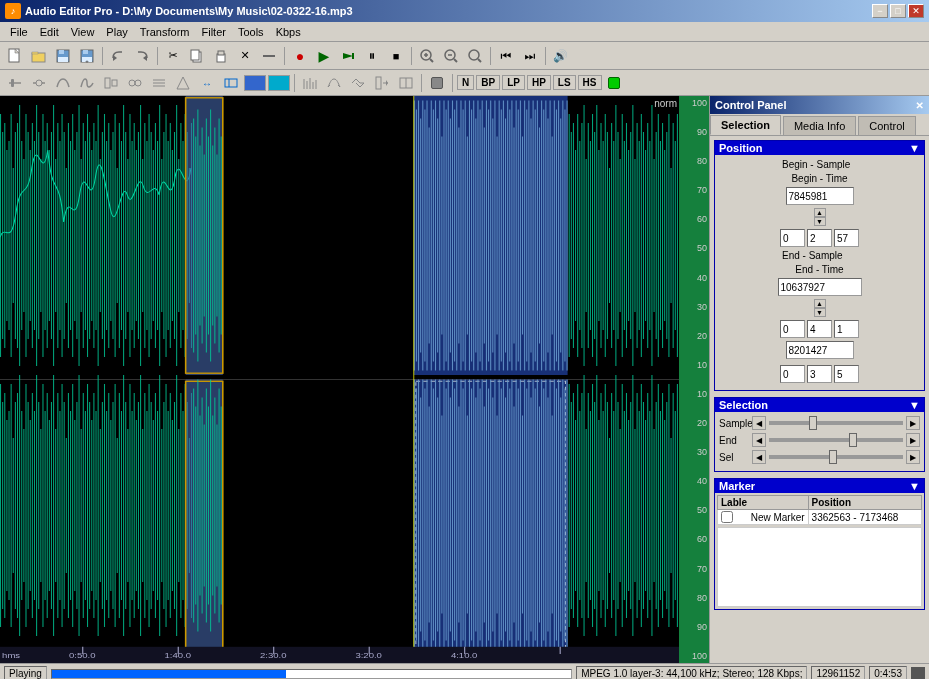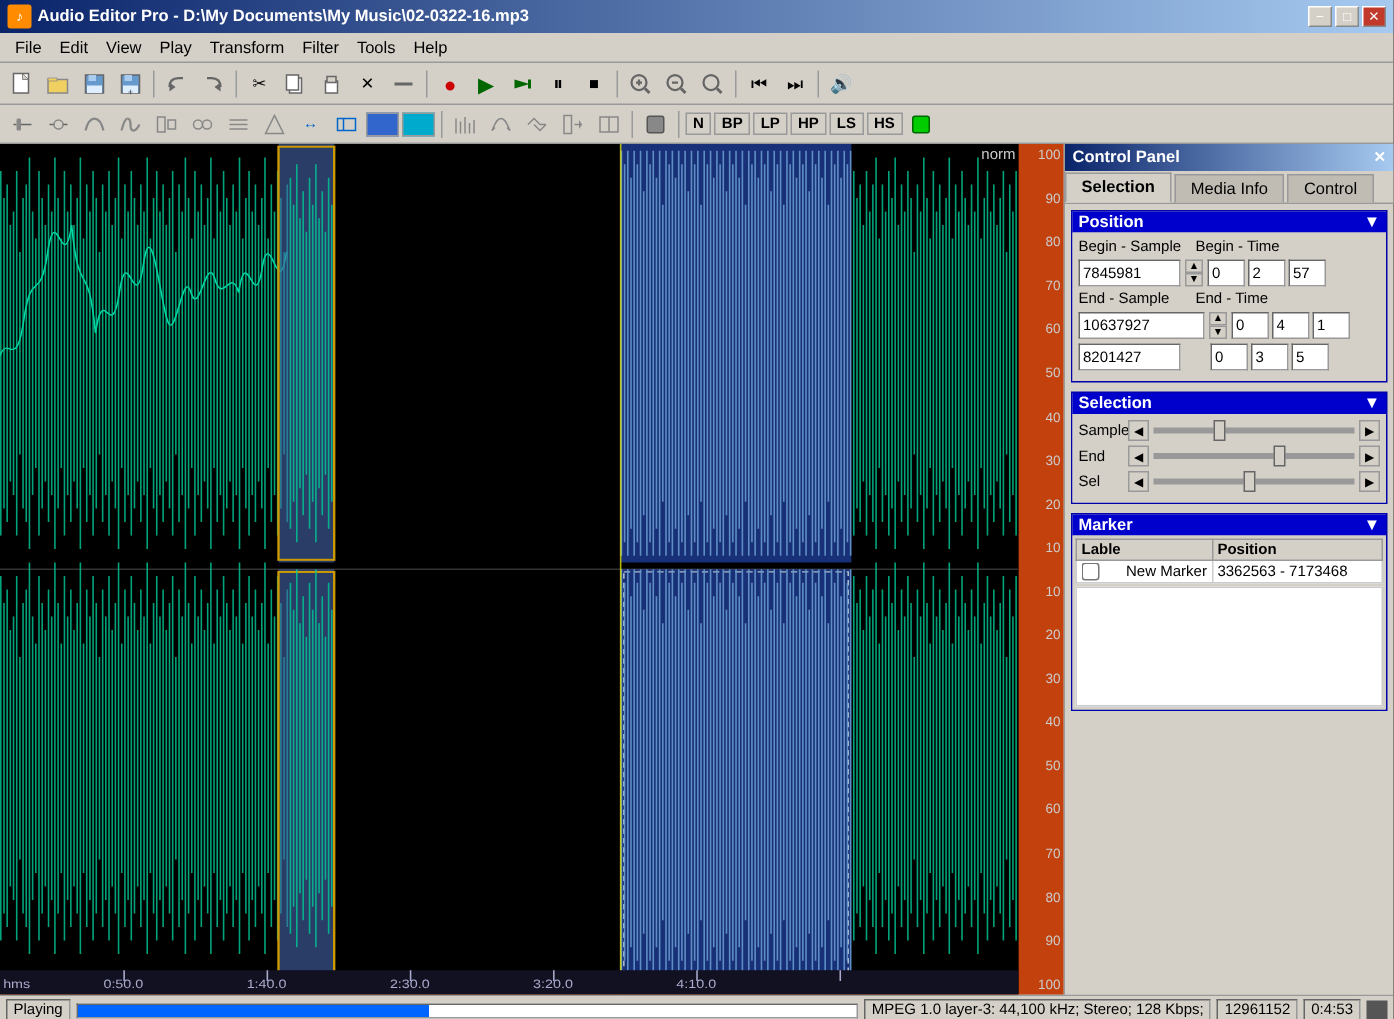--- a/index.html
+++ b/index.html
@@ -67,21 +67,21 @@
     
     
     .main-content {
       display: flex;
       height: calc(100vh - 112px);
     }
     
     
     .waveform-area {
       flex: 1;
-      background: #c2410c;
+      background: #15803d;
       position: relative;
       overflow: hidden;
     }
     
     
     .y-axis {
       position: absolute;
       right: 0;
       top: 0;
       width: 30px;
@@ -175,20 +175,21 @@
       background: #d4d0c8;
       padding: 4px;
     }
     
     
     .form-row {
       display: flex;
       align-items: center;
       margin-bottom: 3px;
       gap: 3px;
+      flex-direction: column;
     }
     .form-input {
       background: white;
       border: 1px solid #999;
       border-top-color: #666;
       border-left-color: #666;
       height: 18px;
       font-size: 10px;
       padding: 1px 2px;
     }
@@ -364,21 +365,21 @@
 </div>
 
 <div class="menu-bar">
   <span class="menu-item">File</span>
   <span class="menu-item">Edit</span>
   <span class="menu-item">View</span>
   <span class="menu-item">Play</span>
   <span class="menu-item">Transform</span>
   <span class="menu-item">Filter</span>
   <span class="menu-item">Tools</span>
-  <span class="menu-item">Help</span>
+  <span class="menu-item">Kbps</span>
 </div>
 
 <div class="toolbar">
   <div class="tb-btn" title="New">
     <svg width="16" height="16">
         <rect x="2" y="1" width="10" height="13" fill="white" stroke="#666" stroke-width="1"></rect>
         <polygon points="8,1 12,5 8,5" fill="#d4d0c8" stroke="#666" stroke-width="0.5"></polygon>
       </svg>
   </div>
   <div class="tb-btn" title="Open">

